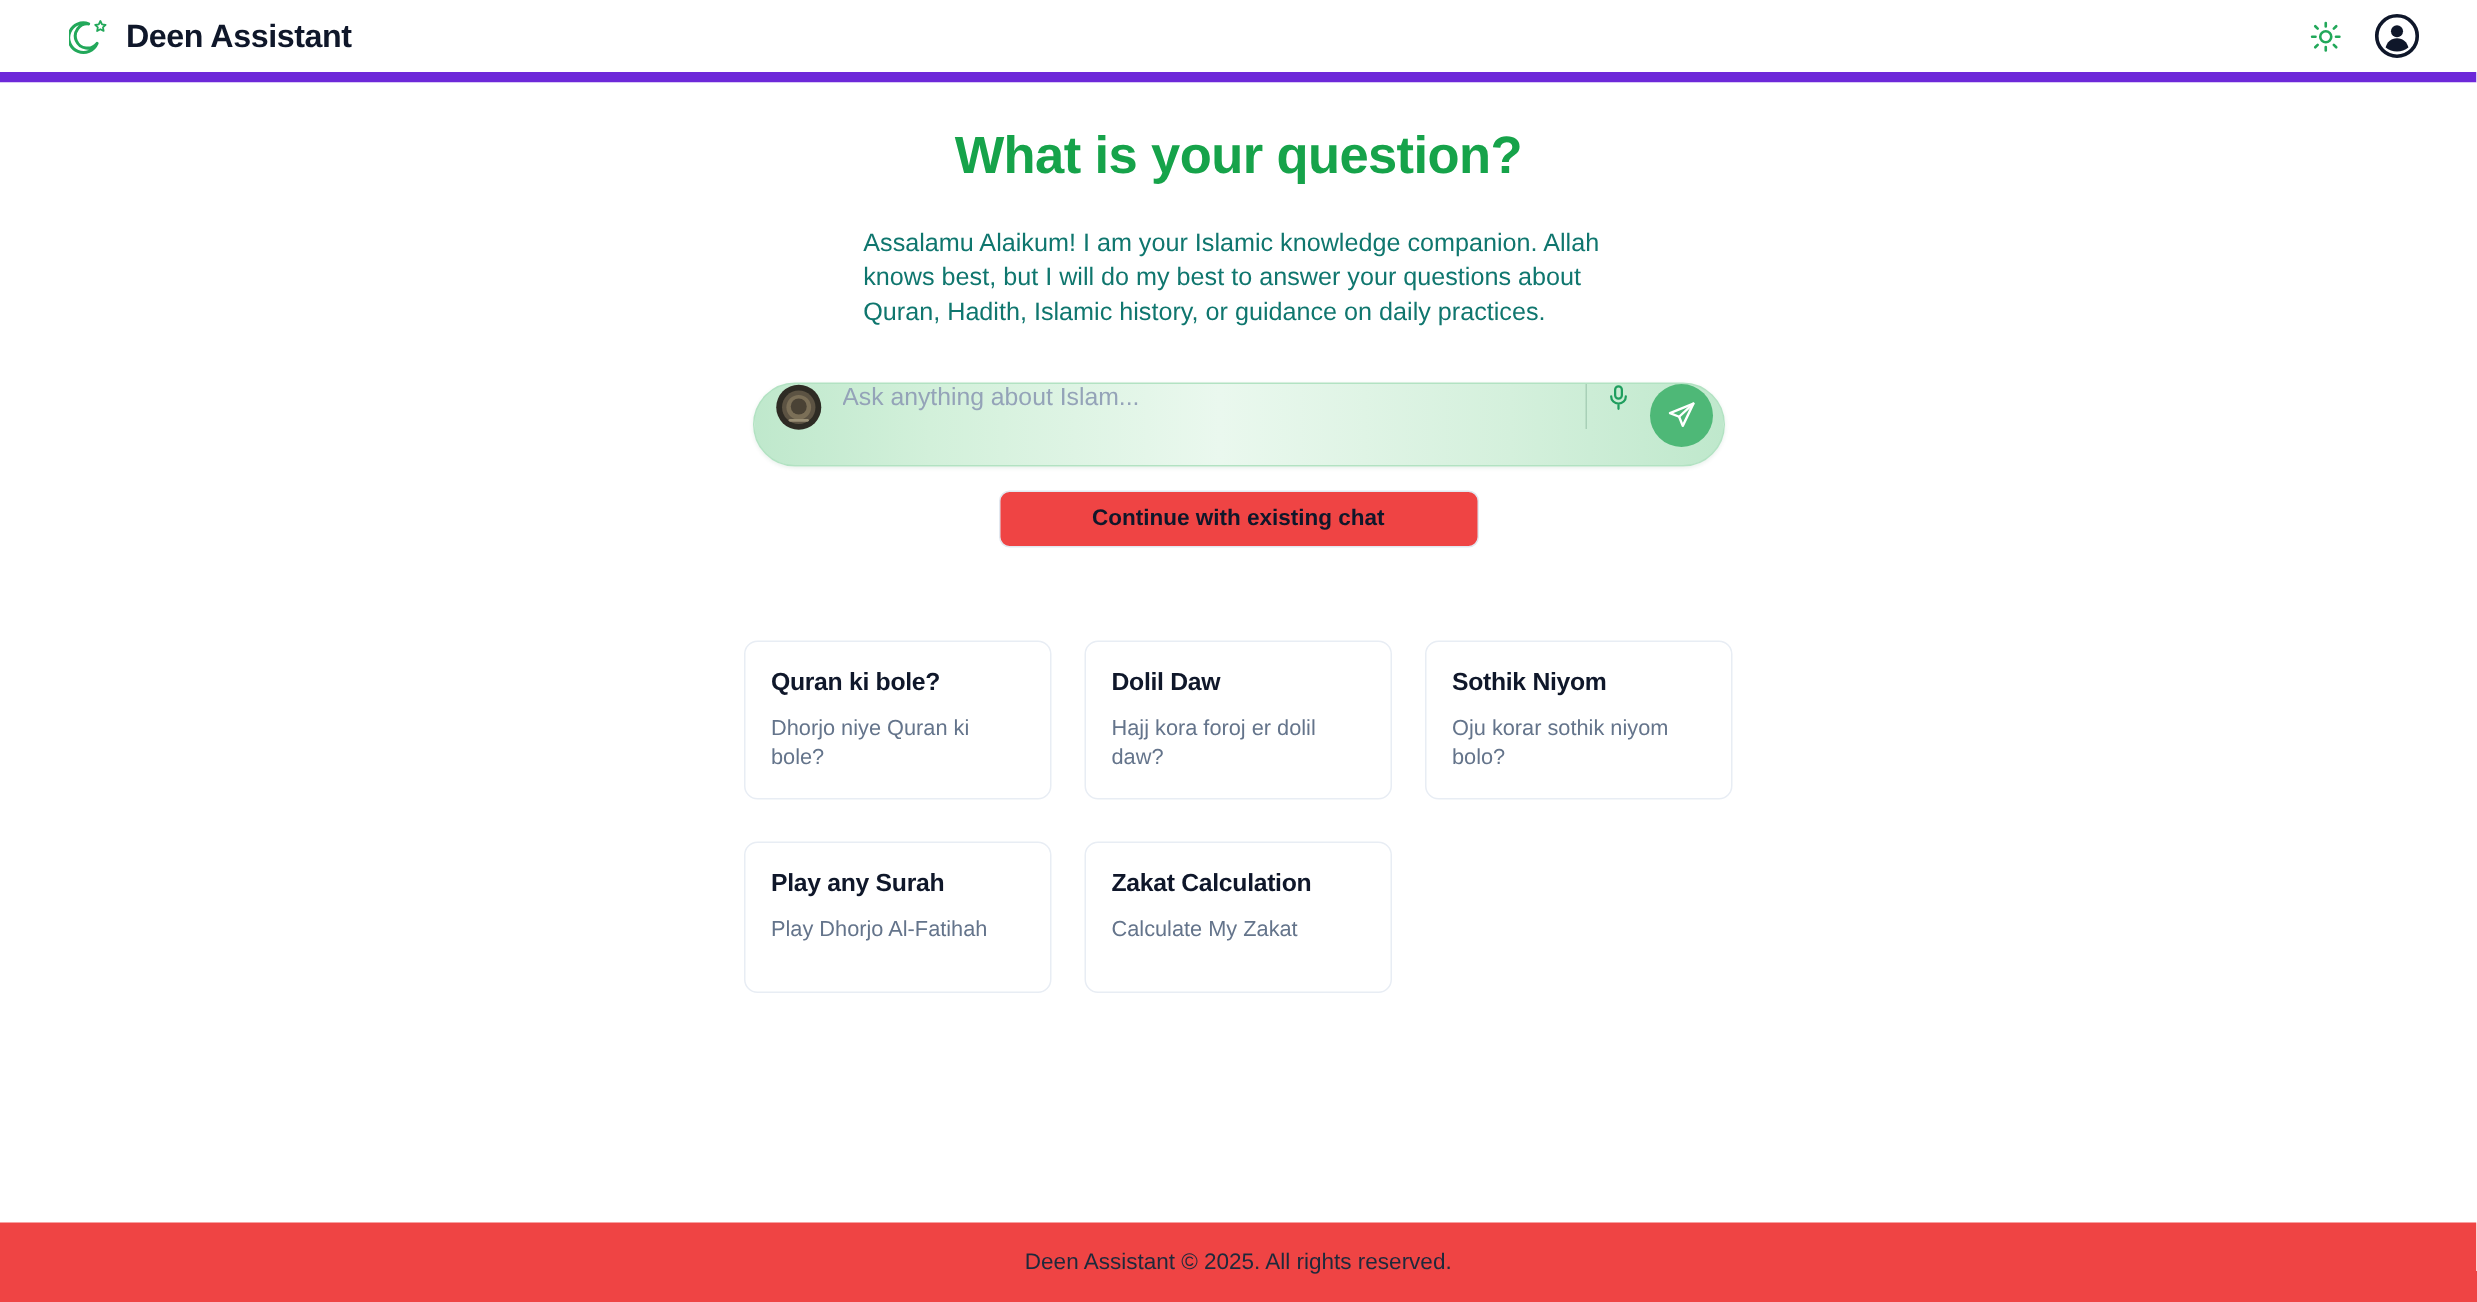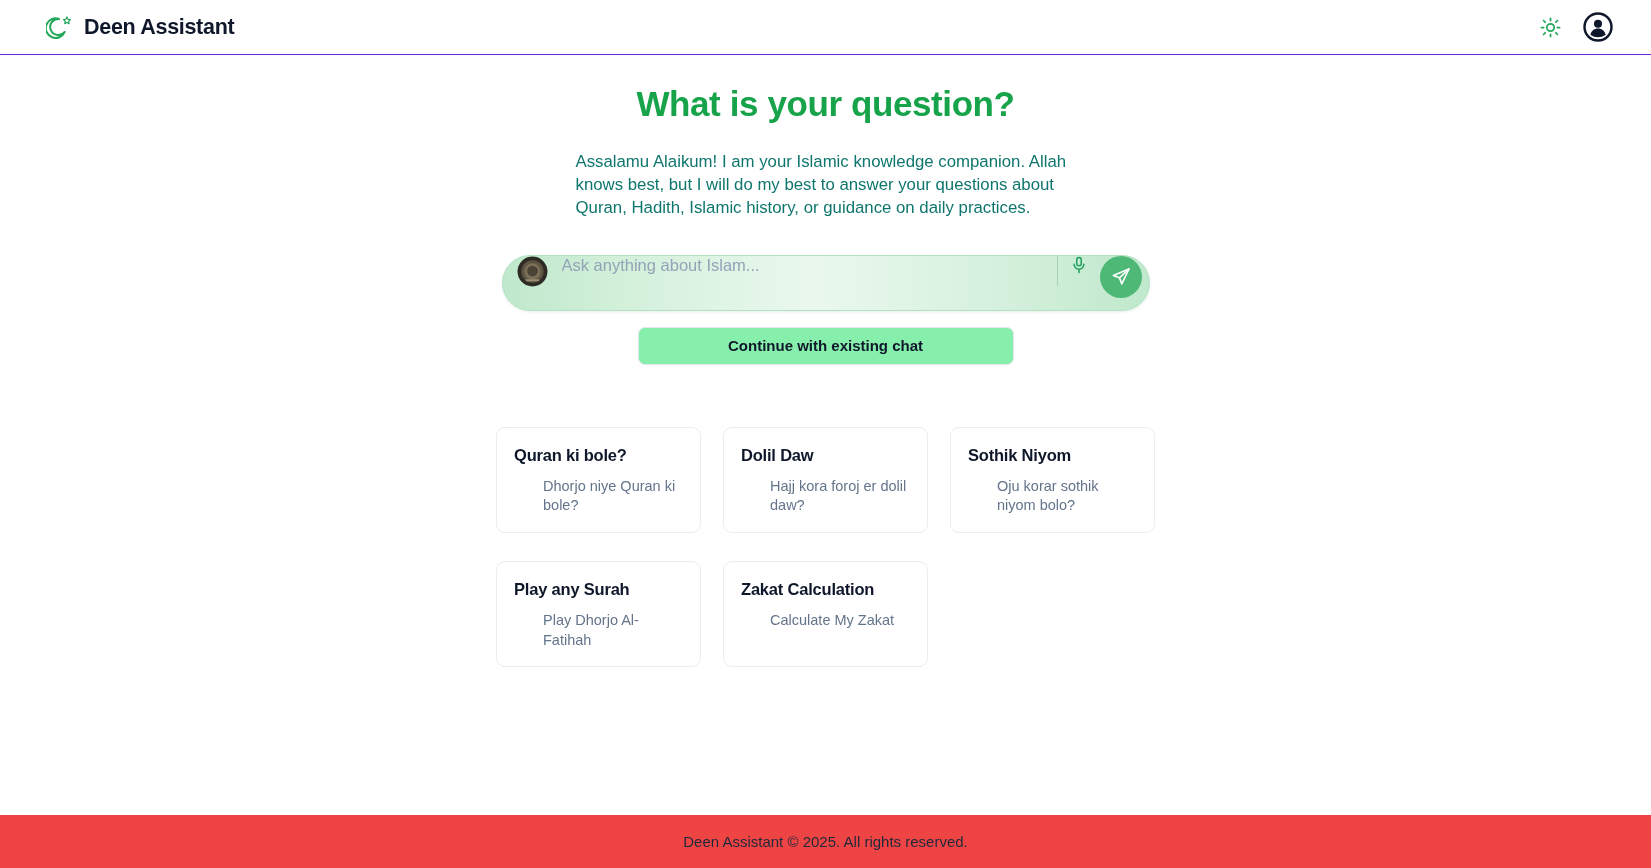--- a/index.html
+++ b/index.html
@@ -17,21 +17,21 @@
     color: #1e293b;
     display: flex;
     flex-direction: column;
   }
 
   
   .header {
     height: 55px;
     min-height: 55px;
     background: #ffffff;
-    border-bottom: 1px solid #6d28d9;
+    border-bottom: 7px solid #6d28d9;
     display: flex;
     align-items: center;
     justify-content: space-between;
     padding: 0 38px 0 46px;
   }
 
   .brand {
     display: flex;
     align-items: center;
     gap: 11px;
@@ -161,23 +161,23 @@
     align-items: center;
     justify-content: center;
     flex-shrink: 0;
     margin-left: 12px;
   }
 
   .send-icon { width: 20px; height: 20px; display: block; }
 
   
   .continue-btn {
-    width: 376px;
+    width: 320px;
     height: 38px;
-    background: #86efac;
+    background: #ef4444;
     border: 1px solid #e2e8f0;
     border-radius: 7px;
     font-family: "Liberation Sans", sans-serif;
     font-size: 15px;
     font-weight: bold;
     color: #0f172a;
     cursor: pointer;
     margin-bottom: 62px;
   }
 
@@ -202,21 +202,20 @@
     font-weight: bold;
     color: #0f172a;
     letter-spacing: -0.2px;
     margin-bottom: 12px;
   }
 
   .card-desc {
     font-size: 14.5px;
     line-height: 1.36;
     color: #64748b;
-    margin-left: 29px;
   }
 
   
   .footer {
     height: 53px;
     min-height: 53px;
     background: #ef4444;
     display: flex;
     align-items: center;
     justify-content: center;

